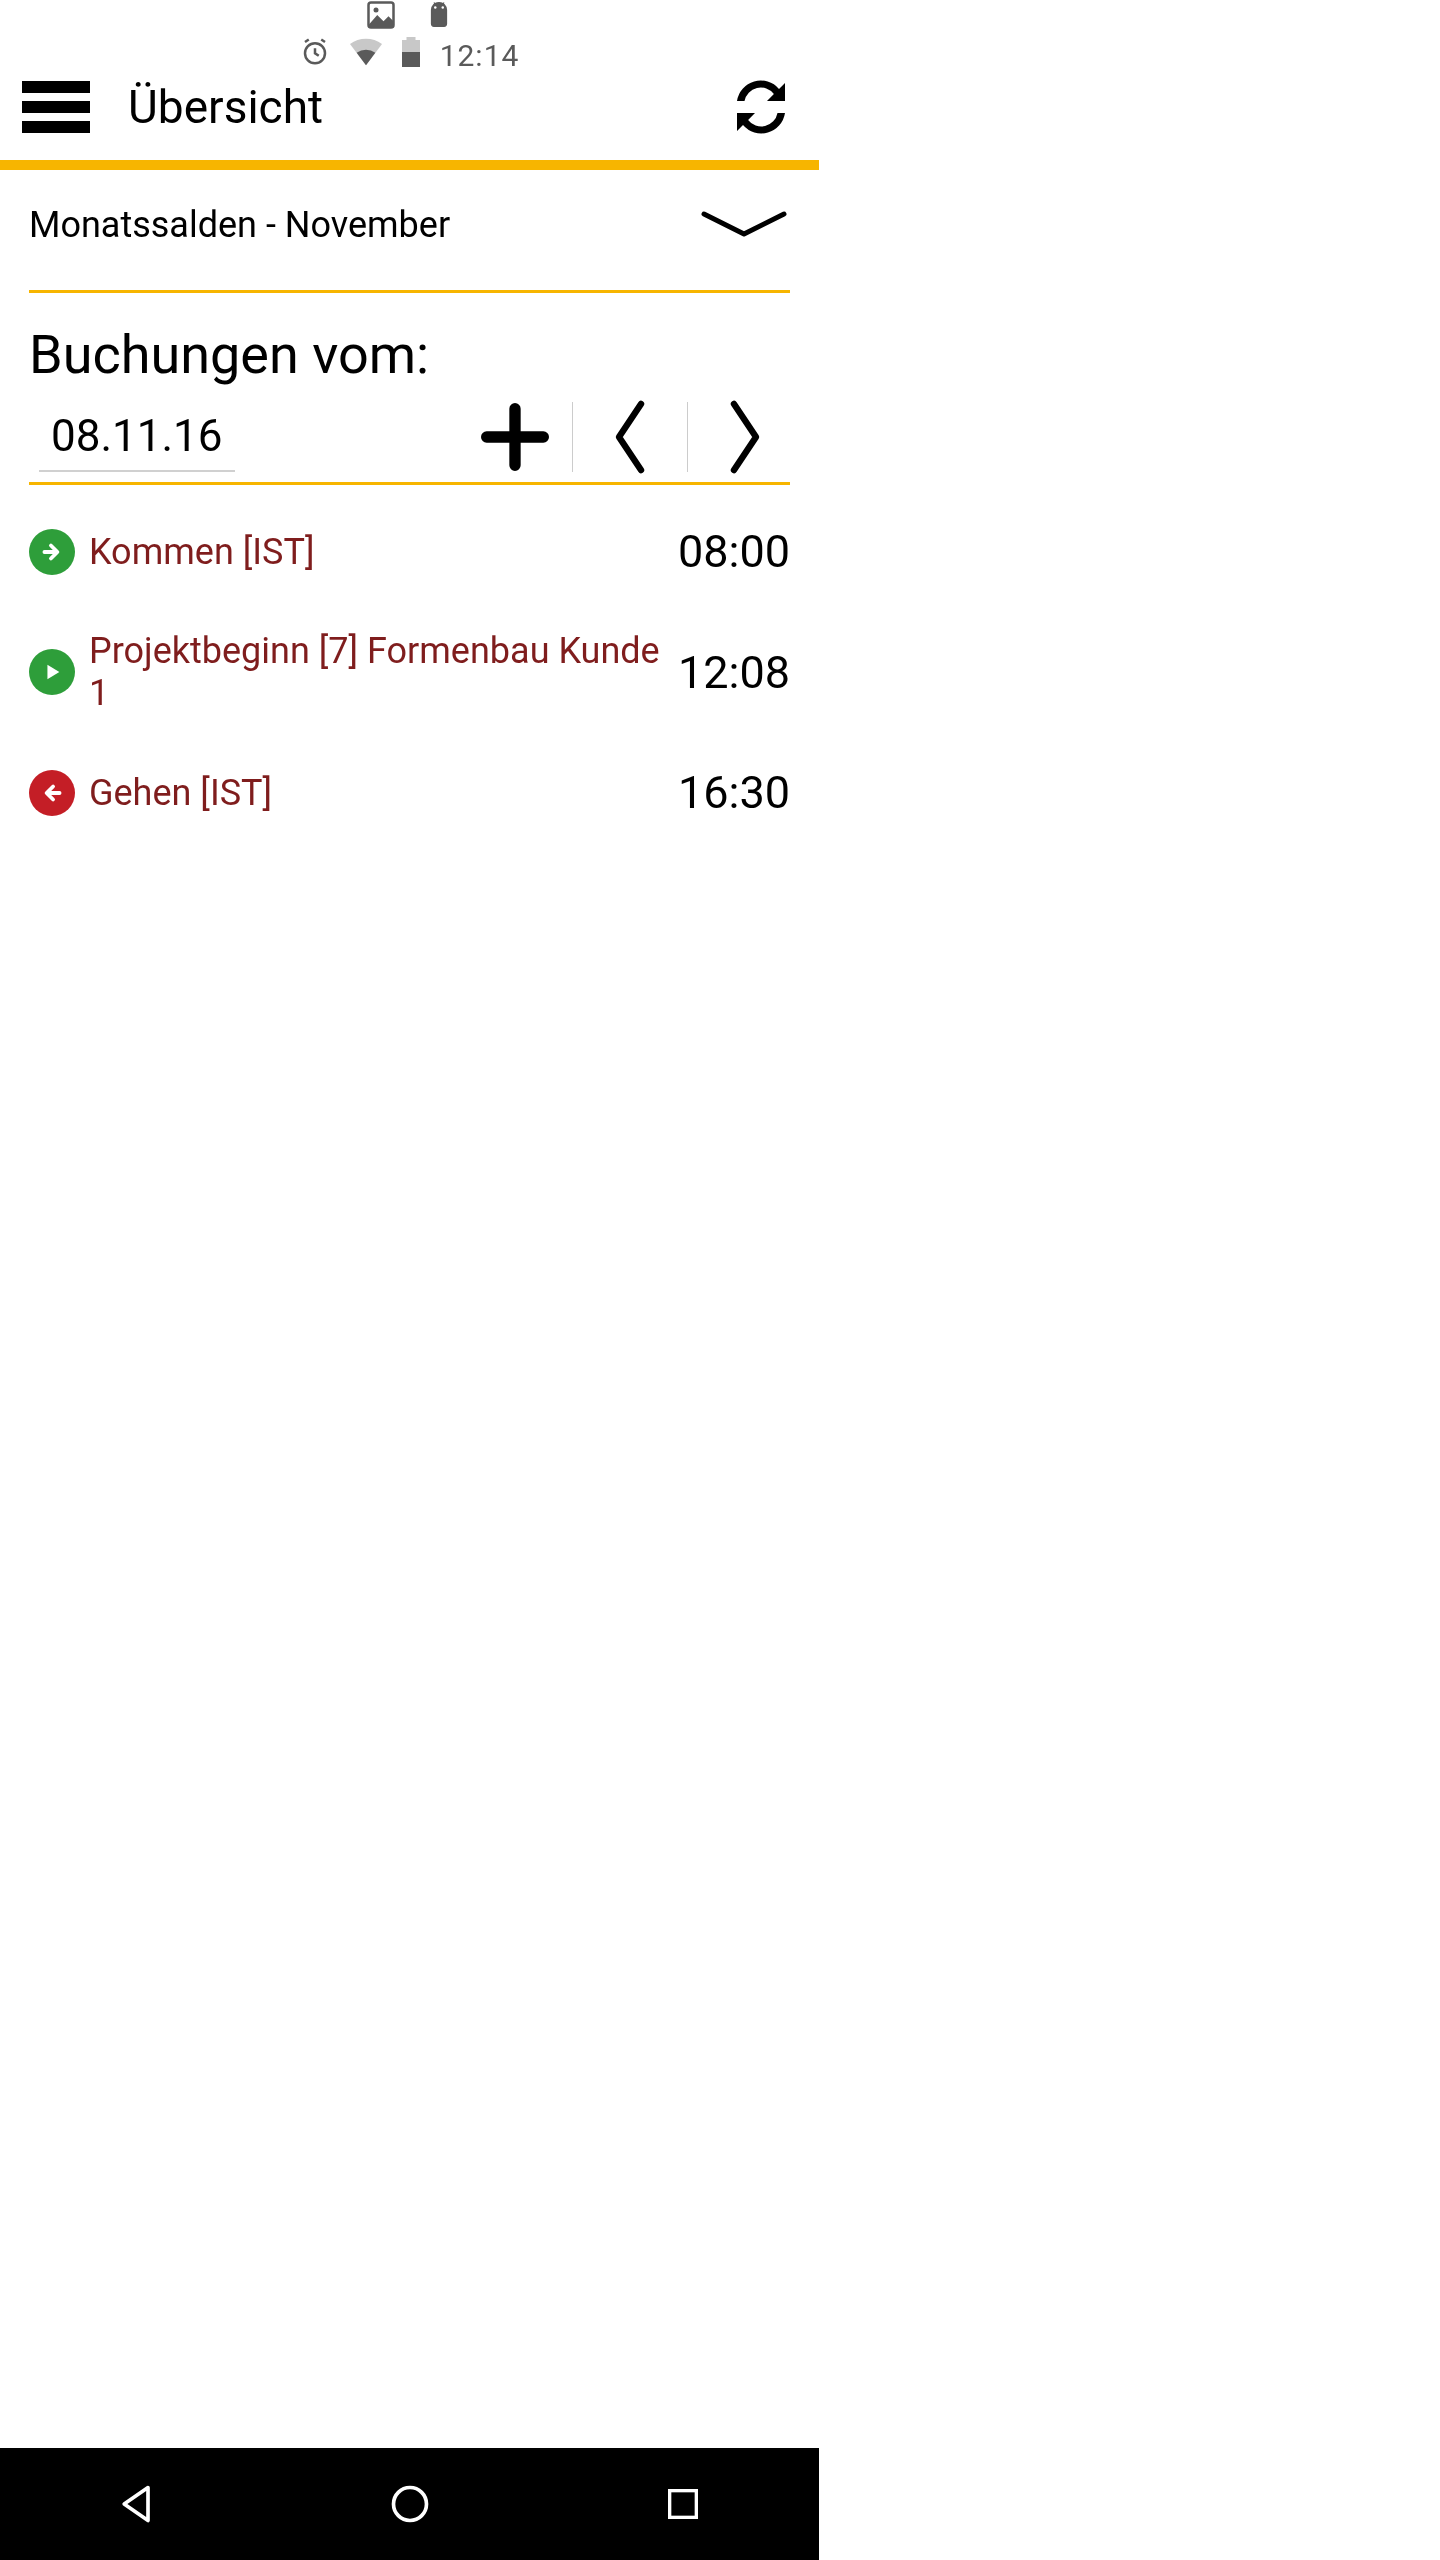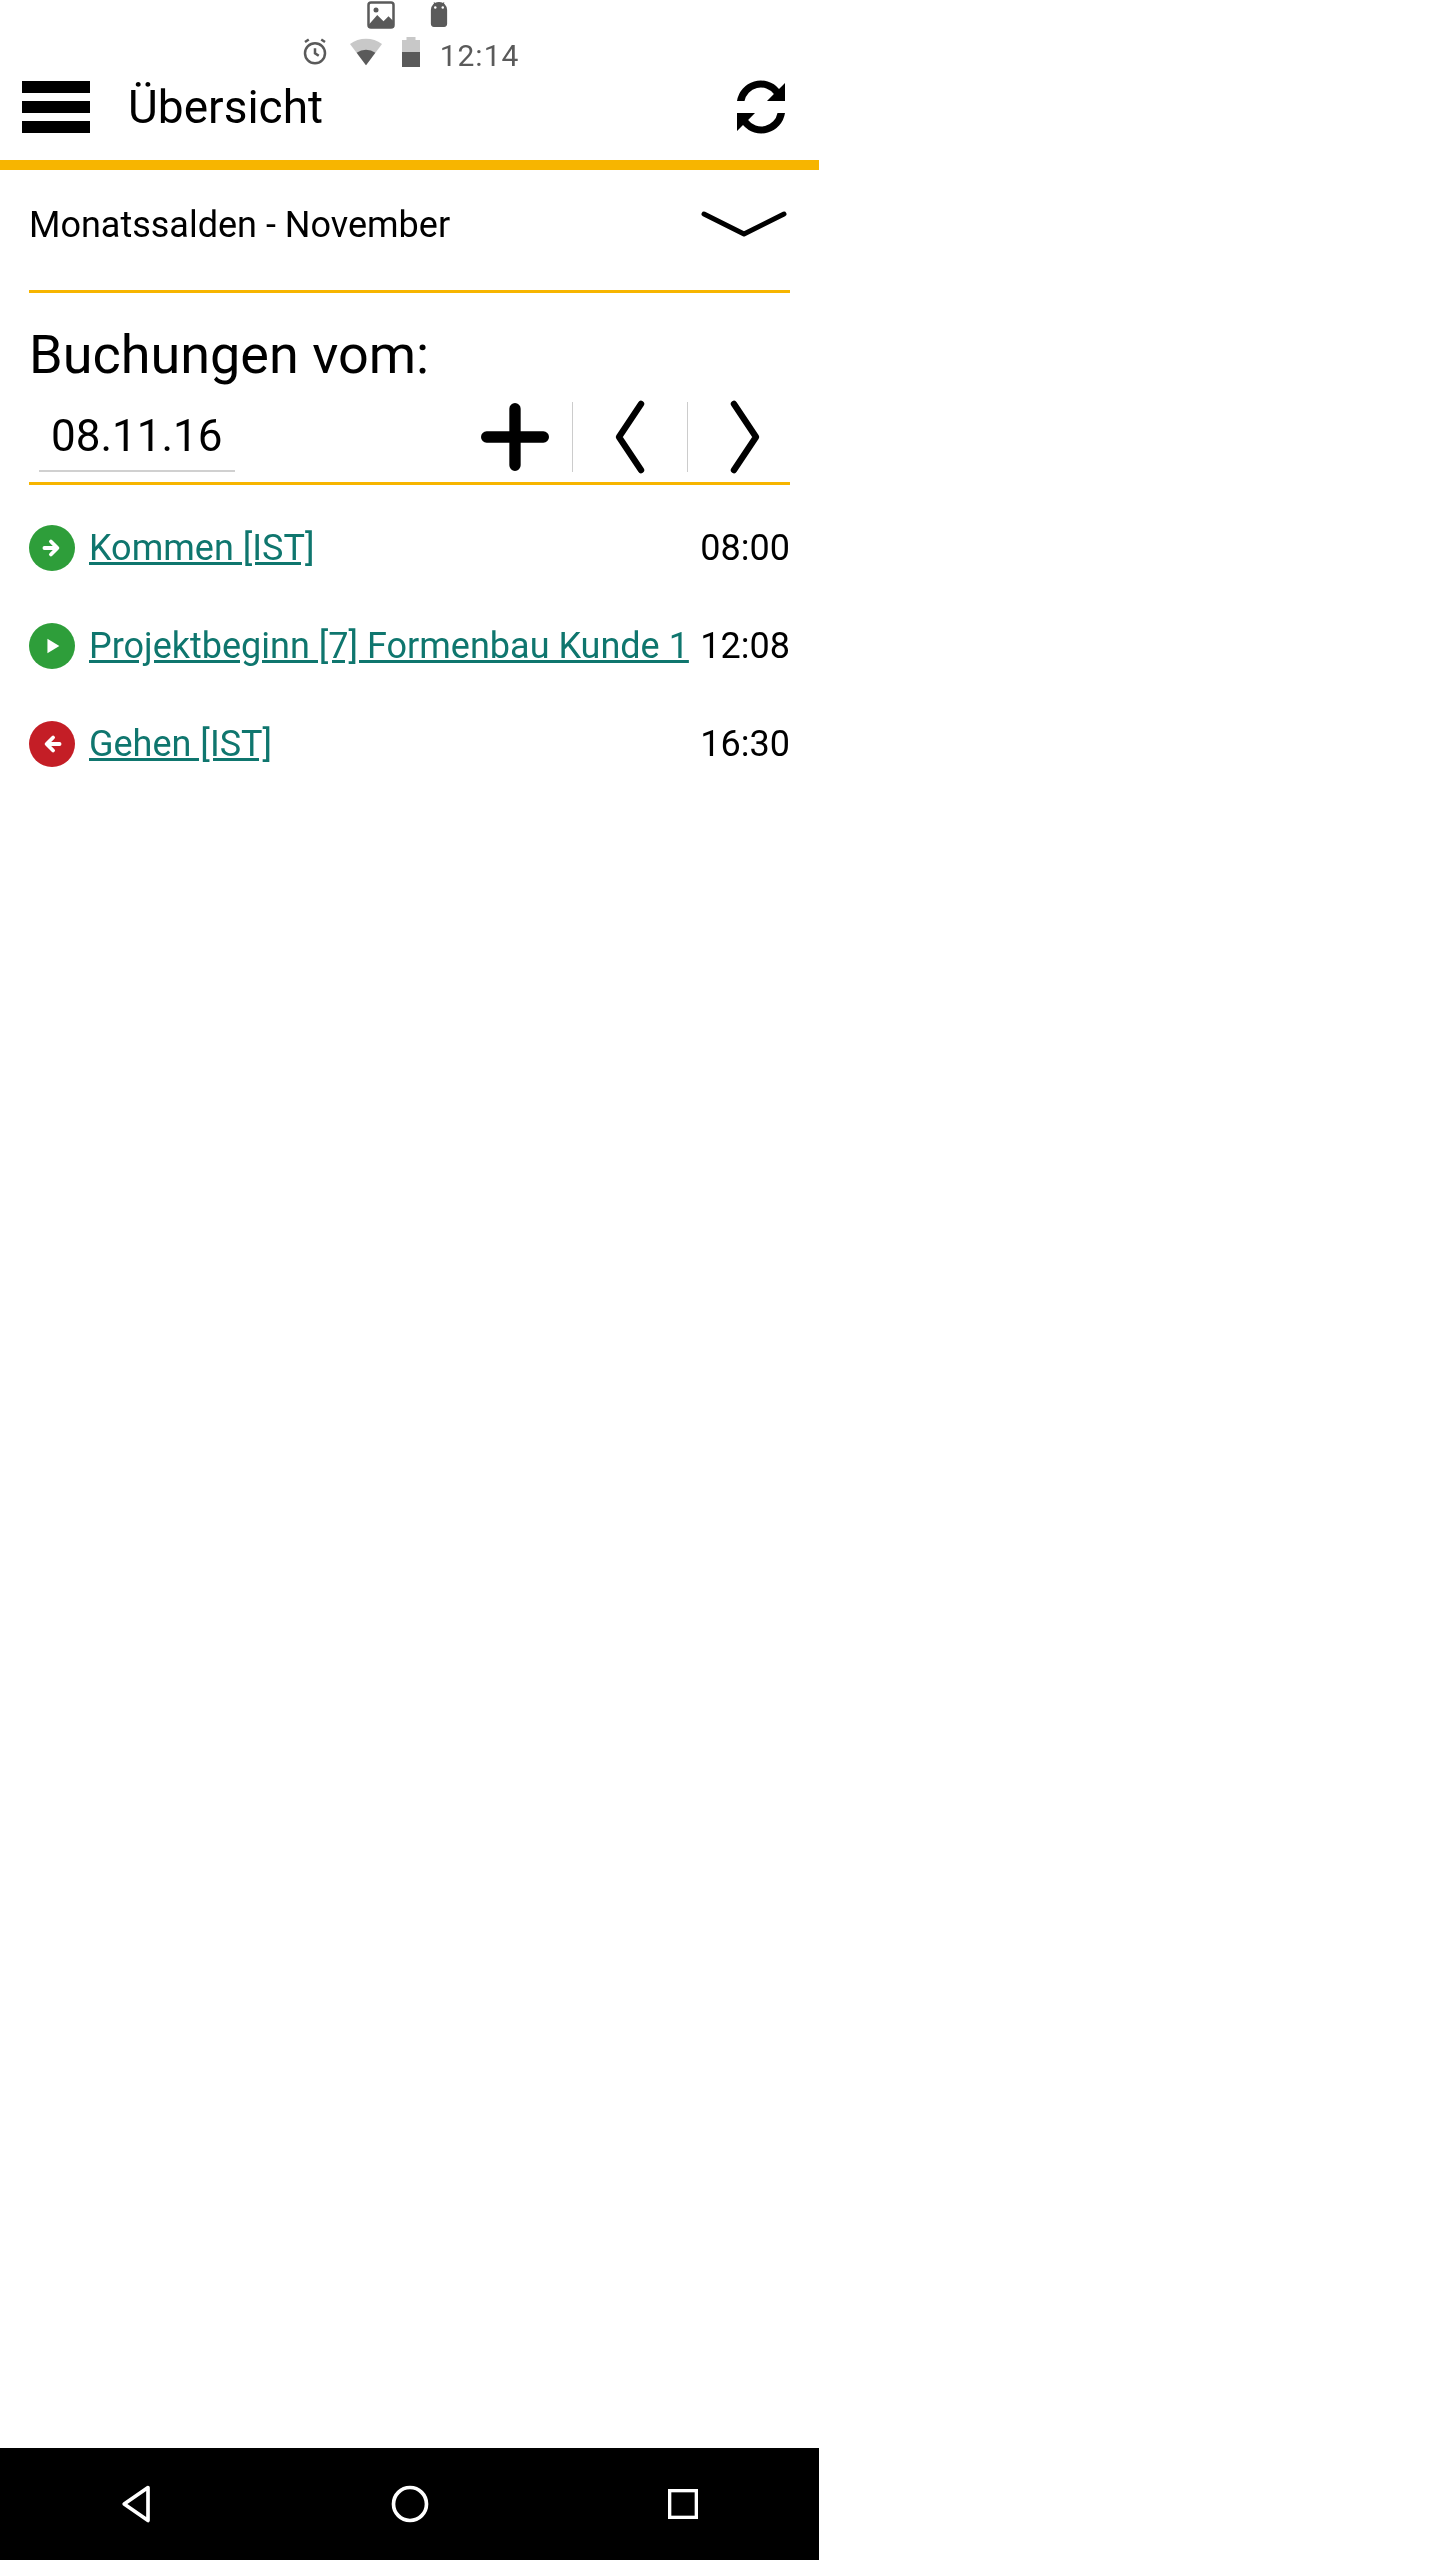--- a/index.html
+++ b/index.html
@@ -22,22 +22,22 @@
   .date-row { display: flex; align-items: center; margin-top: 6px; }
   .date-val { font-size: 44px; color: #000; padding: 8px 12px; border-bottom: 2px solid #d0d0d0; margin-left: 10px; }
   .spacer { flex: 1; }
   .icon-btn { width: 90px; height: 90px; display: flex; align-items: center; justify-content: center; }
   .vsep { width: 1px; height: 70px; background: #ccc; margin: 0 12px; }
   .entries { padding-top: 14px; }
   .entry-row { display: flex; align-items: center; padding: 26px 0; }
   .circ { width: 46px; height: 46px; border-radius: 50%; display: flex; align-items: center; justify-content: center; flex-shrink: 0; }
   .circ-green { background: #2e9e3a; }
   .circ-red { background: #c41e26; }
-  .entry-label { font-size: 36px; color: #0f766e; margin-left: 14px; flex: 1; text-decoration: underline; }
-  .entry-time { font-size: 36px; color: #000; }
+  .entry-label { font-size: 36px; color: #7f1d1d; margin-left: 14px; flex: 1; }
+  .entry-time { font-size: 45px; color: #000; }
   .nav-bar { position: absolute; bottom: 0; left: 0; width: 819px; height: 112px; background: #000; display: flex; align-items: center; justify-content: space-around; }
   .nav-btn { width: 56px; height: 56px; display: flex; align-items: center; justify-content: center; }
 </style>
 </head>
 <body>
 
 <div class="status-bar">
   <div class="status-left">
     <span>
       <svg width="30" height="30" viewBox="0 0 24 24">

